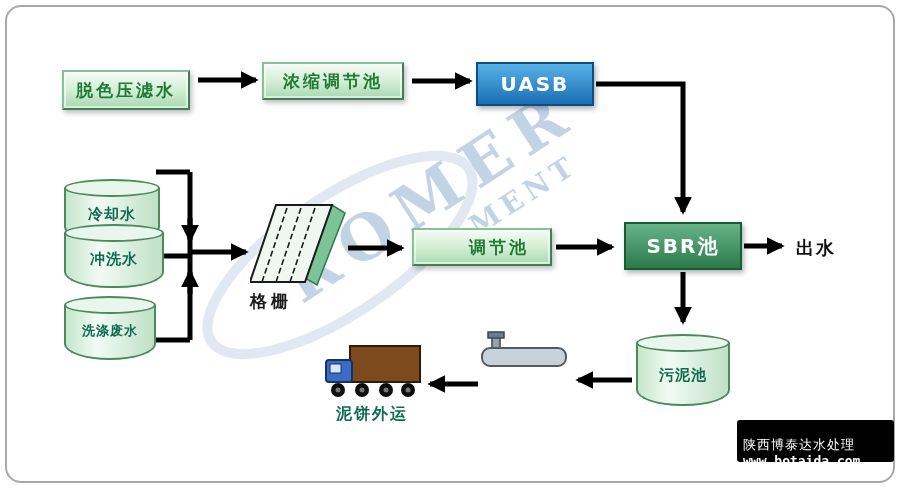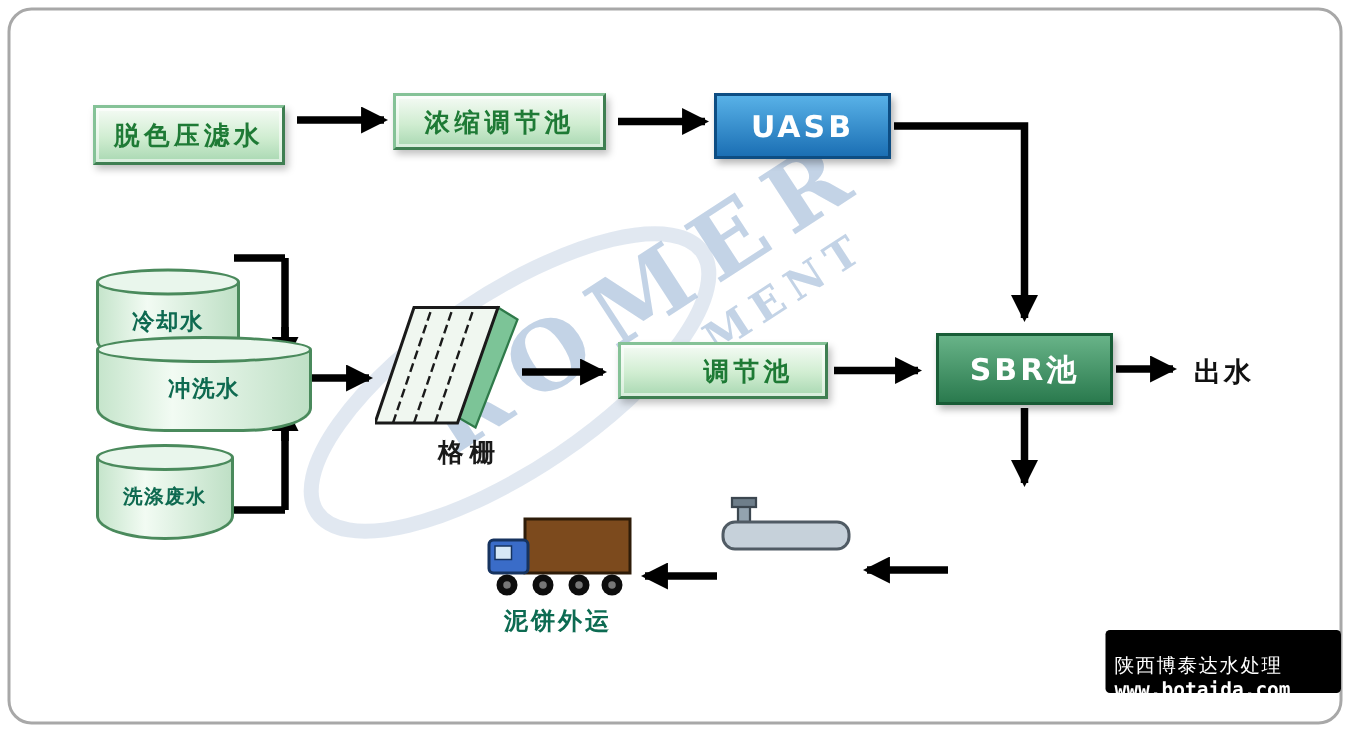--- a/index.html
+++ b/index.html
@@ -40,21 +40,21 @@
   .cyl-top { position:absolute; left:0; right:0; top:0; height:18px; border-radius:50%;
              background:#e9f6ec; border:2px solid #4a8a5c; box-sizing:border-box; z-index:2; }
   .cyl-body { position:absolute; left:0; right:0; top:9px; bottom:0;
               background:linear-gradient(90deg,#c6e5cc 0%,#f2fbf3 35%,#bfe0c6 100%);
               border:2px solid #4a8a5c; border-top:none; box-sizing:border-box;
               border-radius:0 0 46px 46px / 0 0 16px 16px; z-index:1; }
   .cyl-label { position:absolute; left:0; right:0; top:26px; text-align:center; z-index:3;
                color:#0e6a50; font-weight:bold; font-size:15px; letter-spacing:1px; }
   .cyl-label.small { font-size:13px; }
 
-  .screen-label { position:absolute; left:0; top:88px; width:84px; text-align:right;
+  .screen-label { position:absolute; left:0; top:88px; width:84px; text-align:left;
                   color:#1a1a1a; font-weight:bold; font-size:17px; letter-spacing:4px; }
 
   .flow-label { position:absolute; z-index:2; font-size:18px; font-weight:bold; color:#111; letter-spacing:2px; }
   .cap-label  { position:absolute; z-index:2; font-size:16px; font-weight:bold; color:#0d6b52;
                 letter-spacing:2px; text-align:center; }
 
   .footer { position:absolute; z-index:3; background:#000; color:#fff; border-radius:3px;
             padding:16px 6px; box-sizing:border-box; }
   .footer .f1 { font-size:13px; letter-spacing:1px; line-height:17px; }
   .footer .f2 { font-size:13px; font-weight:bold; line-height:16px; font-family:"DejaVu Sans Mono",monospace; }
@@ -113,21 +113,21 @@
   <div class="bluebox" style="left:476px;top:62px;width:118px;height:44px;font-size:20px;">
     <span>UASB</span>
   </div>
 
   <div class="cyl" style="left:64px;top:140px;width:96px;height:64px;margin-top:39px;">
     <div class="cyl-top"></div>
     <div class="cyl-body"></div>
     <div class="cyl-label">冷却水</div>
   </div>
 
-  <div class="cyl" style="left:64px;top:224px;width:100px;height:64px;padding-left:44px;">
+  <div class="cyl" style="left:64px;top:224px;width:100px;height:64px;">
     <div class="cyl-top"></div>
     <div class="cyl-body"></div>
     <div class="cyl-label">冲洗水</div>
   </div>
 
   <div class="cyl" style="left:64px;top:296px;width:92px;height:64px;">
     <div class="cyl-top"></div>
     <div class="cyl-body"></div>
     <div class="cyl-label small">洗涤废水</div>
   </div>
@@ -148,20 +148,25 @@
   <div class="gbox" style="left:412px;top:228px;width:140px;height:38px;padding-left:34px;">
     <span>调节池</span>
   </div>
 
   <div class="sbrbox" style="left:624px;top:222px;width:118px;height:48px;">
     <span>SBR池</span>
   </div>
 
   <div class="flow-label" style="left:796px;top:236px;">出水</div>
 
+  <div class="cyl" style="left:636px;top:334px;width:94px;height:72px;">
+    <div class="cyl-top"></div>
+    <div class="cyl-body"></div>
+    <div class="cyl-label" style="top:32px;">污泥池</div>
+  </div>
 
   <svg class="abs" style="left:480px;top:330px;" width="92" height="38" viewBox="0 0 92 38">
     <rect x="12" y="7" width="8" height="13" fill="#93a3af" stroke="#3c4750" stroke-width="1.5"></rect>
     <rect x="8" y="2" width="16" height="6" fill="#6e7e8a" stroke="#3c4750" stroke-width="1.5"></rect>
     <rect x="2" y="18" width="84" height="18" rx="8" fill="#c6d1da" stroke="#505b64" stroke-width="2"></rect>
   </svg>
 
   <svg class="abs" style="left:320px;top:342px;" width="104" height="60" viewBox="0 0 104 60">
     <rect x="30" y="4" width="70" height="36" fill="#7c4a1d" stroke="#2e1c09" stroke-width="2"></rect>
     <rect x="6" y="18" width="26" height="22" rx="3" fill="#3a6cc8" stroke="#16335f" stroke-width="2"></rect>

